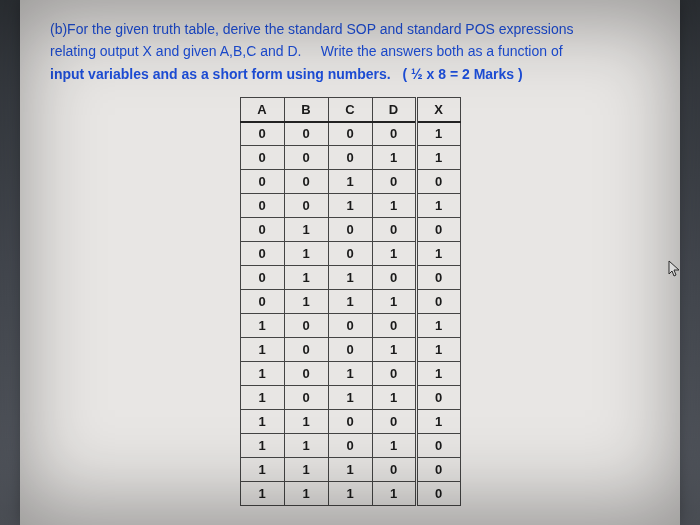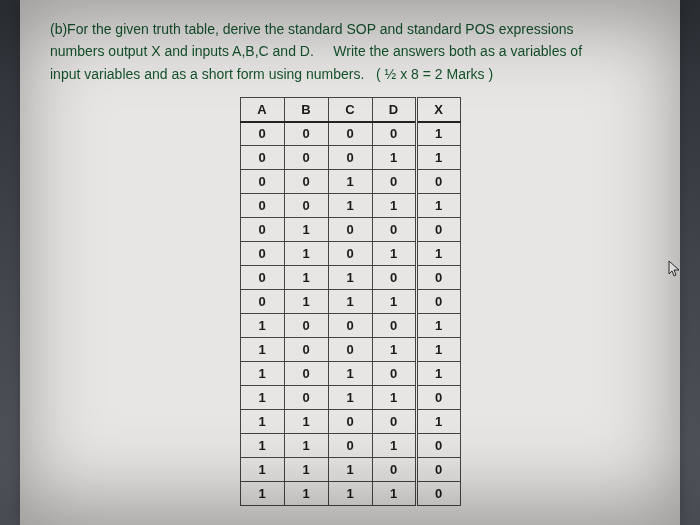--- a/index.html
+++ b/index.html
@@ -14,24 +14,24 @@
     .page {
       background: #e8e6e4;
       margin: 0 20px;
       height: 100%;
       padding: 18px 30px;
       box-shadow: 0 0 15px rgba(0,0,0,0.3);
     }
     .question-text {
       font-size: 14px;
       line-height: 1.6;
-      color: #14532d;
+      color: #1d4ed8;
       margin-bottom: 12px;
     }
-    .question-text .bold { font-weight: normal; }
+    .question-text .bold { font-weight: bold; }
     .table-wrapper {
       display: flex;
       justify-content: center;
       margin-top: 10px;
     }
     table {
       border-collapse: collapse;
       background: #e8e6e4;
     }
     th, td {
@@ -65,23 +65,23 @@
       pointer-events: none;
       box-shadow: inset 0 0 80px 20px rgba(0,0,0,0.35);
     }
   </style>
 </head>
 <body>
 
 <div class="page">
   <div class="question-text">
     <span>(b)For the given truth table, derive the standard SOP and standard POS expressions</span><br>
-    <span>numbers output X and inputs A,B,C and D.</span>
+    <span>relating output X and given A,B,C and D.</span>
     &nbsp;&nbsp;&nbsp;
-    <span>Write the answers both as a variables of</span><br>
+    <span>Write the answers both as a function of</span><br>
     <span class="bold">input variables and as a short form using numbers.</span>
     &nbsp;
     <span class="bold">( ½ x 8 = 2 Marks )</span>
   </div>
 
   <div class="table-wrapper">
     <table>
       <thead>
         <tr class="header-row">
           <th>A</th>

